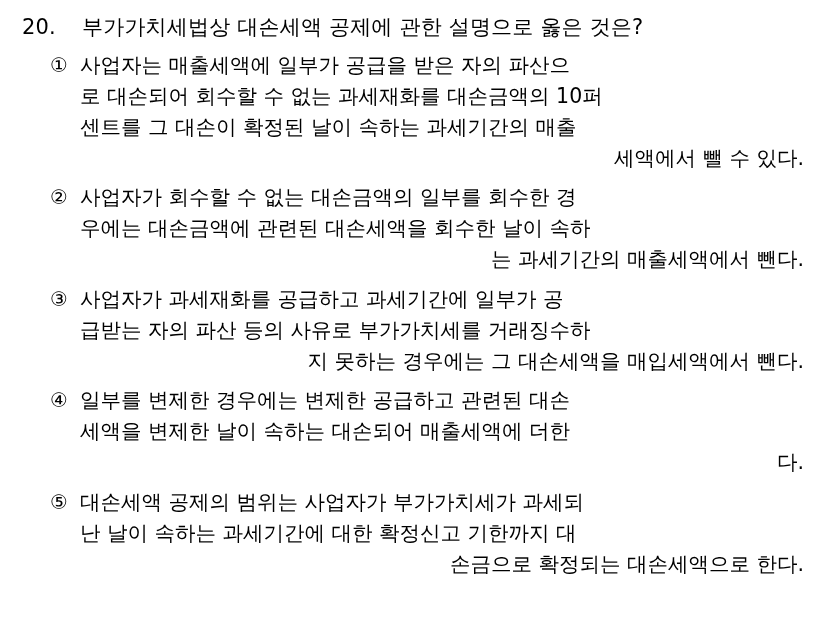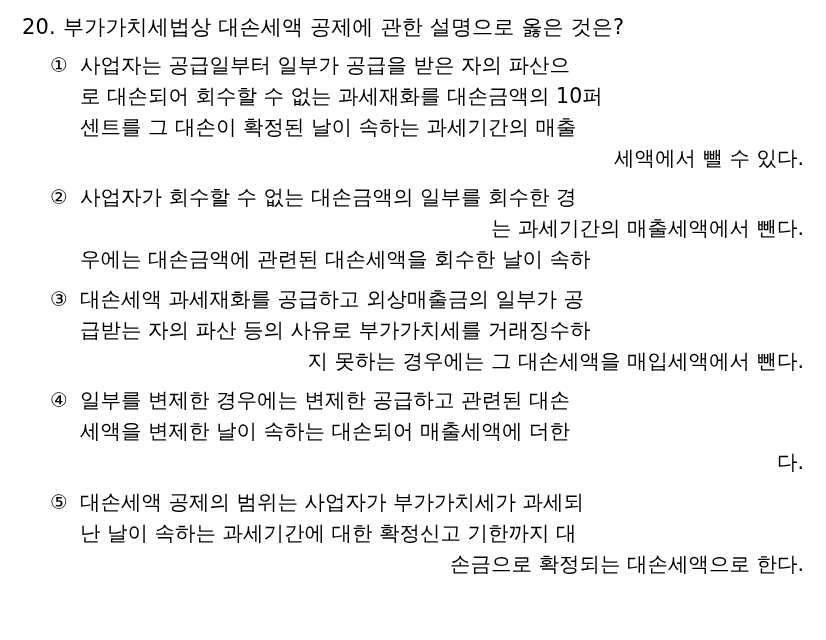--- a/index.html
+++ b/index.html
@@ -30,21 +30,21 @@
   .q-stem {
     display: flex;
     align-items: flex-start;
     font-size: 21px;
     line-height: 1.5;
     padding: 12px 14px 0 22px;
     letter-spacing: 0.2px;
   }
   .q-number {
     flex: 0 0 auto;
-    margin-right: 7px;
+    margin-right: 26px;
     white-space: nowrap;
   }
   .q-text {
     flex: 1 1 auto;
     text-align: justify;
     text-justify: inter-character;
   }
   .choices {
     margin-top: 6px;
     padding: 0 22px 0 50px;
@@ -91,40 +91,40 @@
     <div class="q-stem">
       <span class="q-number">20.</span>
       <span class="q-text">부가가치세법상 대손세액 공제에 관한 설명으로 옳은 것은?</span>
     </div>
 
     <div class="choices">
 
       <div class="choice">
         <span class="choice-marker">①</span>
         <span class="choice-body">
-          <span class="ln">사업자는 공급일부터 일부가 공급을 받은 자의 파산으</span>
+          <span class="ln">사업자는 매출세액에 일부가 공급을 받은 자의 파산으</span>
           <span class="ln">로 대손되어 회수할 수 없는 과세재화를 대손금액의 10퍼</span>
           <span class="ln">센트를 그 대손이 확정된 날이 속하는 과세기간의 매출</span>
           <span class="ln last">세액에서 뺄 수 있다.</span>
         </span>
       </div>
 
       <div class="choice">
         <span class="choice-marker">②</span>
         <span class="choice-body">
           <span class="ln">사업자가 회수할 수 없는 대손금액의 일부를 회수한 경</span>
+          <span class="ln">우에는 대손금액에 관련된 대손세액을 회수한 날이 속하</span>
           <span class="ln last">는 과세기간의 매출세액에서 뺀다.</span>
-          <span class="ln">우에는 대손금액에 관련된 대손세액을 회수한 날이 속하</span>
         </span>
       </div>
 
       <div class="choice">
         <span class="choice-marker">③</span>
         <span class="choice-body">
-          <span class="ln">대손세액 과세재화를 공급하고 외상매출금의 일부가 공</span>
+          <span class="ln">사업자가 과세재화를 공급하고 과세기간에 일부가 공</span>
           <span class="ln">급받는 자의 파산 등의 사유로 부가가치세를 거래징수하</span>
           <span class="ln last">지 못하는 경우에는 그 대손세액을 매입세액에서 뺀다.</span>
         </span>
       </div>
 
       <div class="choice">
         <span class="choice-marker">④</span>
         <span class="choice-body">
           <span class="ln">일부를 변제한 경우에는 변제한 공급하고 관련된 대손</span>
           <span class="ln">세액을 변제한 날이 속하는 대손되어 매출세액에 더한</span>

